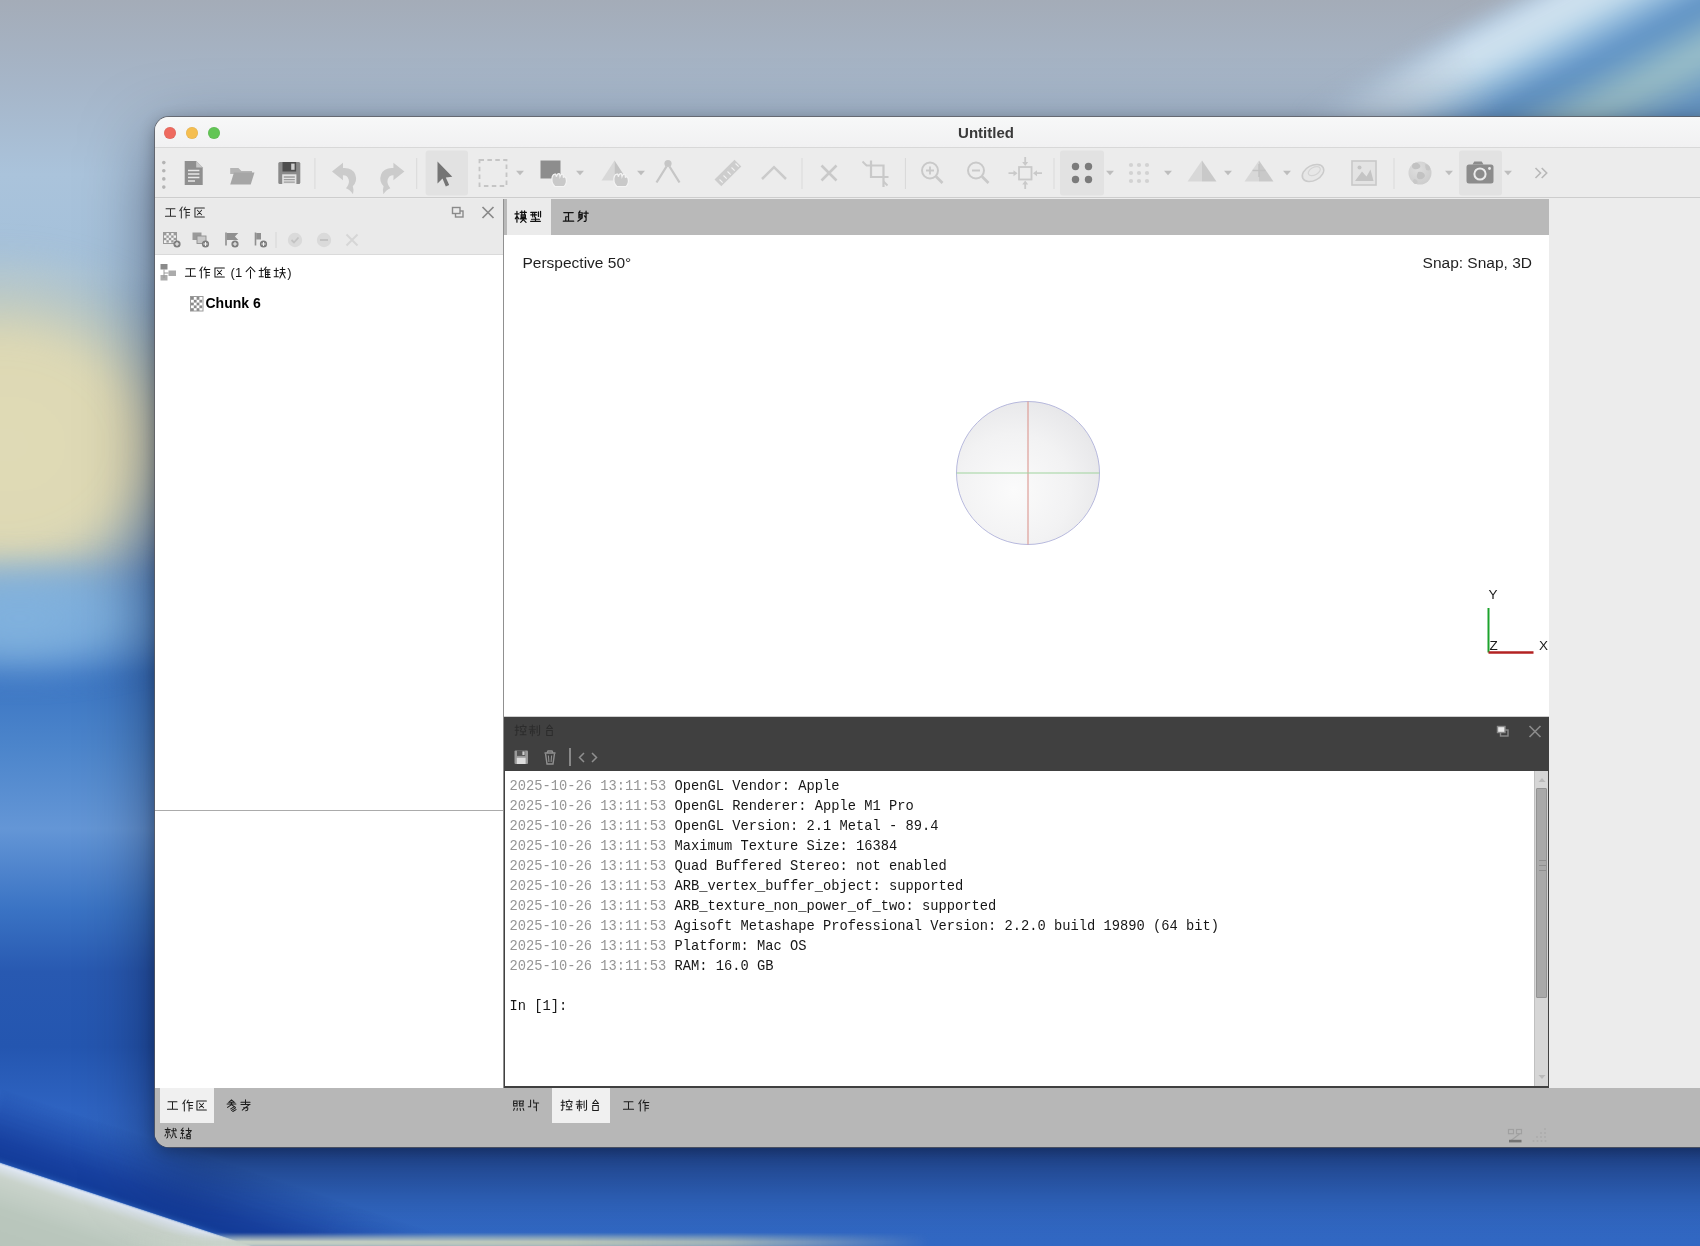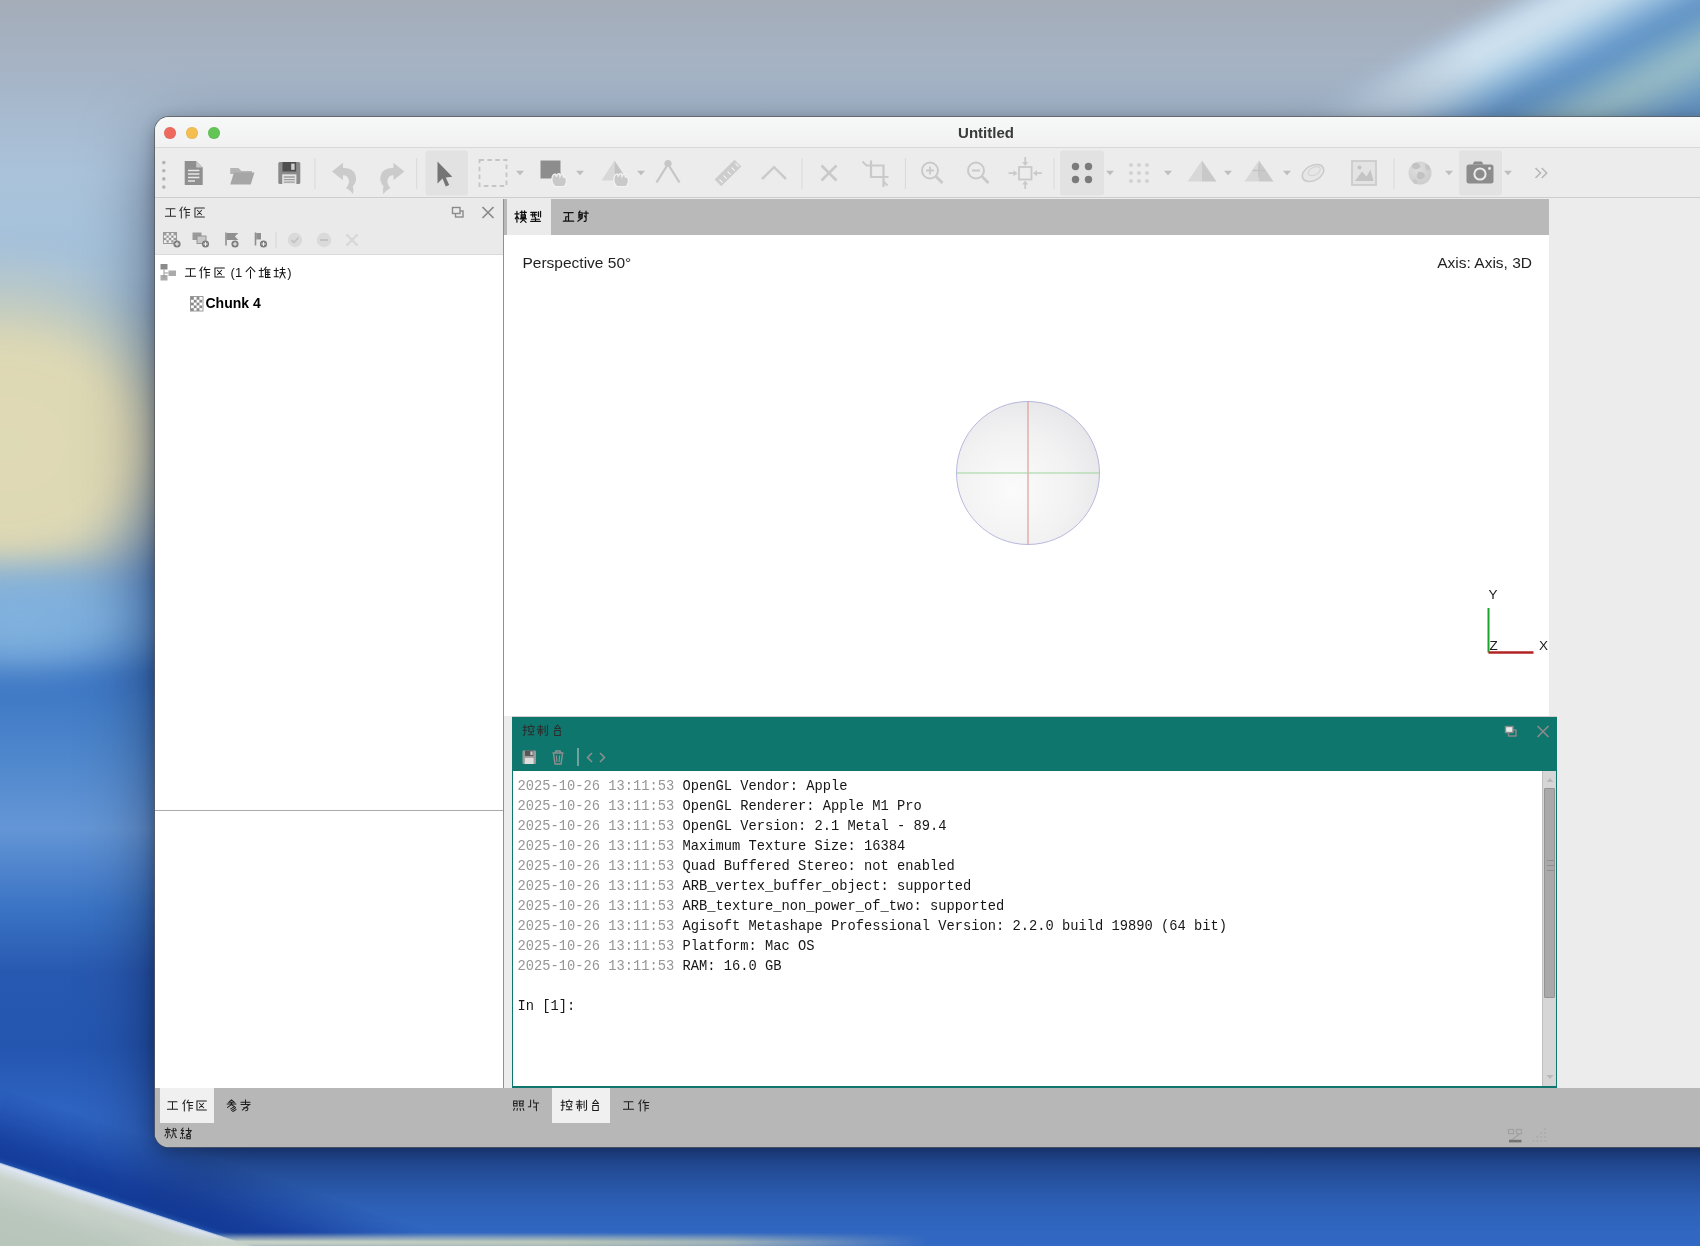--- a/index.html
+++ b/index.html
@@ -23,21 +23,21 @@
 .leftcol{position:absolute;left:0;top:82px;width:348.5px;height:888.5px;background:#eaeaea;}
 .lphead{position:absolute;left:0;top:0;width:100%;height:55px;}
 .ltree{position:absolute;left:0;top:55px;width:100%;height:555.5px;background:#fff;border-top:1px solid #dadada;box-sizing:border-box;}
 .lsplit{position:absolute;left:0;top:610.5px;width:100%;height:1px;background:#ababab;}
 .lbot{position:absolute;left:0;top:611.5px;width:100%;height:277px;background:#fff;}
 .vdiv{position:absolute;left:348.5px;top:82px;width:1px;height:888.5px;background:#909090;}
 .rightcol{position:absolute;left:349.5px;top:82px;width:1044.5px;height:888.5px;}
 .vtabs{position:absolute;left:0;top:0;width:100%;height:36px;background:#b9b9b9;}
 .vtab-sel{position:absolute;left:2.5px;top:0;width:44px;height:36px;background:#ebebeb;}
 .viewport{position:absolute;left:0;top:36px;width:100%;height:481px;background:#fff;}
-.console{position:absolute;left:8px;top:517px;width:100%;height:371.5px;background:#0f766e;border-top:1px solid #cfcfcf;box-sizing:border-box;}
+.console{position:absolute;left:0;top:517px;width:100%;height:371.5px;background:#404040;border-top:1px solid #cfcfcf;box-sizing:border-box;}
 .conwhite{position:absolute;left:1px;top:54px;width:1028.5px;height:315px;background:#fff;}
 .sbar{position:absolute;left:1029.5px;top:54px;width:14.5px;height:315px;background:#d6d6d6;border-left:1px solid #c0c0c0;box-sizing:border-box;}
 .sthumb{position:absolute;left:1.5px;top:17px;width:11px;height:210px;background:#a9a9a9;border:1px solid #939393;border-radius:1px;box-sizing:border-box;}
 
 .btabs{position:absolute;left:0;top:970.5px;width:100%;height:35px;background:#b7b7b7;}
 .statusbar{position:absolute;left:0;top:1005.5px;width:100%;height:24.5px;background:#b7b7b7;}
 .seltab{position:absolute;top:0;height:35px;background:#f0f0f0;}
 .mono{font-family:"Liberation Mono",monospace;font-size:13.75px;line-height:20px;white-space:pre;}
 .ts{color:#959595;}
 svg.cj{stroke:currentColor;stroke-width:1.25;fill:none;display:block;}
@@ -408,21 +408,21 @@
             <rect x="9.4" y="3.8" width="2.8" height="2.8"></rect>
             <rect x="1" y="6.6" width="2.8" height="2.8"></rect>
             <rect x="6.6" y="6.6" width="2.8" height="2.8"></rect>
             <rect x="3.8" y="9.4" width="2.8" height="2.8"></rect>
             <rect x="9.4" y="9.4" width="2.8" height="2.8"></rect>
             <rect x="1" y="12.2" width="2.8" height="2.8"></rect>
             <rect x="6.6" y="12.2" width="2.8" height="2.8"></rect>
           </g>
         <rect x="0.5" y="0.5" width="12.5" height="14.5" fill="none" stroke="#9a9a9a"></rect>
       </svg>
-      <div style="position:absolute;left:51px;top:40.5px;font-size:14px;line-height:15px;font-weight:700;color:#000">Chunk 4</div>
+      <div style="position:absolute;left:51px;top:40.5px;font-size:14px;line-height:15px;font-weight:700;color:#000">Chunk 6</div>
     </div>
     <div class="lsplit"></div>
     <div class="lbot"></div>
   </div>
   <div class="vdiv"></div>
 
   <div class="rightcol">
     <div class="vtabs" id="vtabs">
         <div class="vtab-sel"></div>
       <div style="position:absolute;left:10px;top:10.5px;display:flex;gap:1.5px;color:#111;stroke-width:1.5">
@@ -437,21 +437,21 @@
           <svg class="cj" width="13" height="13" viewBox="0 0 16 16" style="stroke-width:1.5">
             <use href="#zzheng"></use>
           </svg>
           <svg class="cj" width="13" height="13" viewBox="0 0 16 16" style="stroke-width:1.5">
             <use href="#zshe"></use>
           </svg>
         </div>
     </div>
     <div class="viewport" id="viewport">
       <div style="position:absolute;left:18.5px;top:19px;font-size:15.5px;color:#1f1f1f">Perspective 50°</div>
-      <div style="position:absolute;right:16.5px;top:19px;font-size:15.5px;color:#1f1f1f">Axis: Axis, 3D</div>
+      <div style="position:absolute;right:16.5px;top:19px;font-size:15.5px;color:#1f1f1f">Snap: Snap, 3D</div>
       <svg width="150" height="150" style="position:absolute;left:448.5px;top:163px">
         <defs>
             <radialGradient id="sphg" cx="40%" cy="62%" r="72%">
               <stop offset="0%" stop-color="#fbfbfb"></stop>
               <stop offset="55%" stop-color="#f2f2f3"></stop>
               <stop offset="85%" stop-color="#e9e9eb"></stop>
               <stop offset="100%" stop-color="#e3e3e6"></stop>
             </radialGradient>
           </defs>
         <circle cx="75" cy="75" r="71.5" fill="url(#sphg)" stroke="#abaed8" stroke-width="1" stroke-opacity="0.85"></circle>

